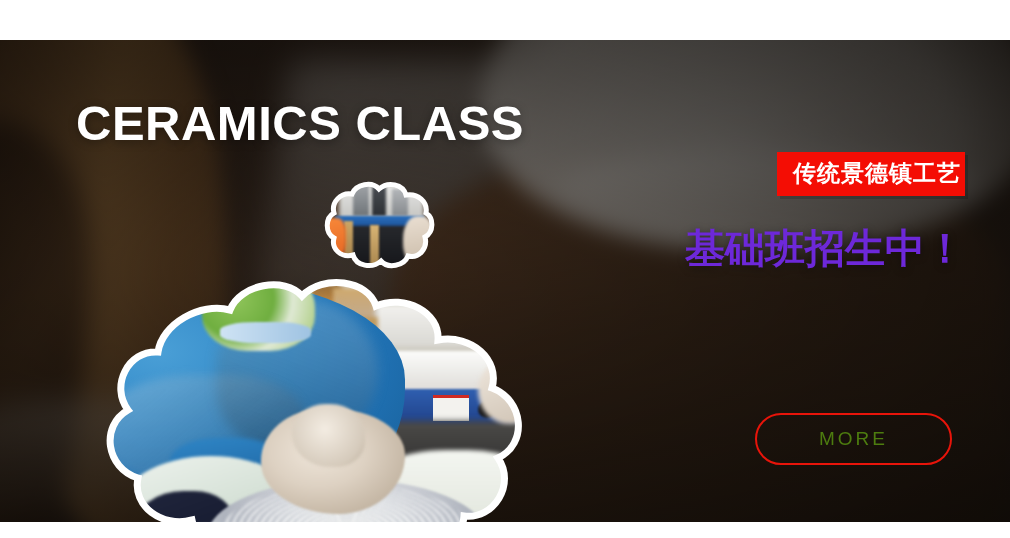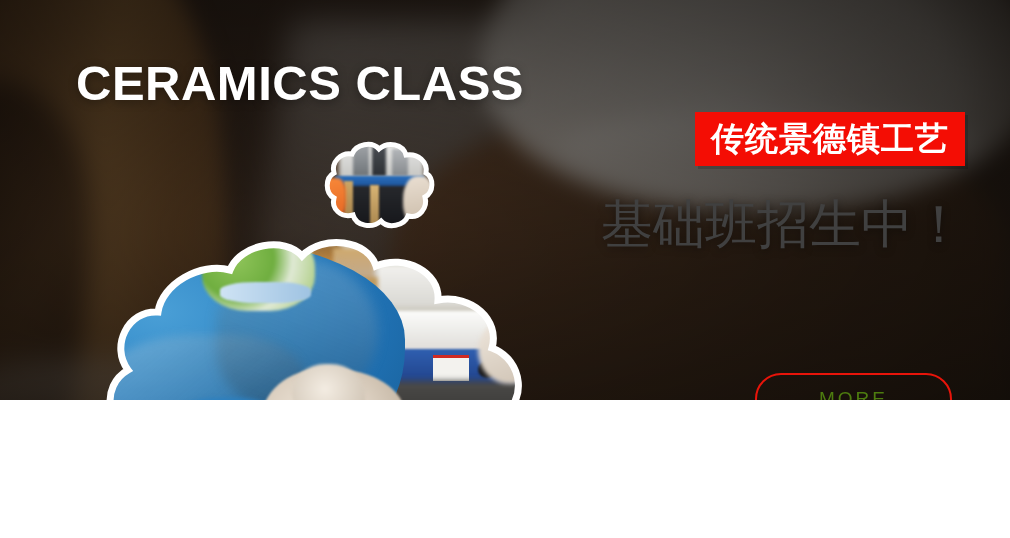--- a/index.html
+++ b/index.html
@@ -8,23 +8,24 @@
     background: #ffffff;
   }
   body {
     font-family: "Liberation Sans", "DejaVu Sans", sans-serif;
   }
 
   
   .banner {
     position: relative;
     width: 1010px;
-    height: 400px;
+    height: 482px;
     overflow: hidden;
     background: #ffffff;
+    margin-top: 40px;
   }
 
   
   .bg-photo {
     position: absolute;
     left: 0; top: 0;
     width: 1010px;
     height: 494px;
     overflow: hidden;
     background-color: #3a2c22;
@@ -149,43 +150,43 @@
     position: absolute;
     right: 45px; top: 112px;
     width: 400px;
     z-index: 6;
     text-align: right;
   }
   .badge {
     display: inline-block;
     background: #f40d04;
     color: #ffffff;
-    font-size: 33px;
+    font-size: 23px;
     font-weight: bold;
     letter-spacing: 1px;
     line-height: 1;
-    padding: 10px 16px 11px 16px;
+    padding: 10px 4px 11px 16px;
     white-space: nowrap;
     box-shadow: 3px 3px 0 rgba(0,0,0,0.16);
   }
   .copy-line1 {
     margin-top: 37px;
     font-size: 45px;
     font-weight: bold;
     color: #ffffff;
     letter-spacing: 0px;
     line-height: 1;
     white-space: nowrap;
     text-shadow: 0 2px 9px rgba(0,0,0,0.40);
   }
   .copy-line2 {
     margin-top: 32px;
-    font-size: 52px;
-    font-weight: normal;
-    color: #404040;
+    font-size: 40px;
+    font-weight: bold;
+    color: #6d28d9;
     letter-spacing: 0px;
     line-height: 1;
     white-space: nowrap;
     text-shadow: 0 2px 9px rgba(0,0,0,0.40);
   }
 
   
   .more-btn {
     position: absolute;
     left: 755px; top: 373px;

